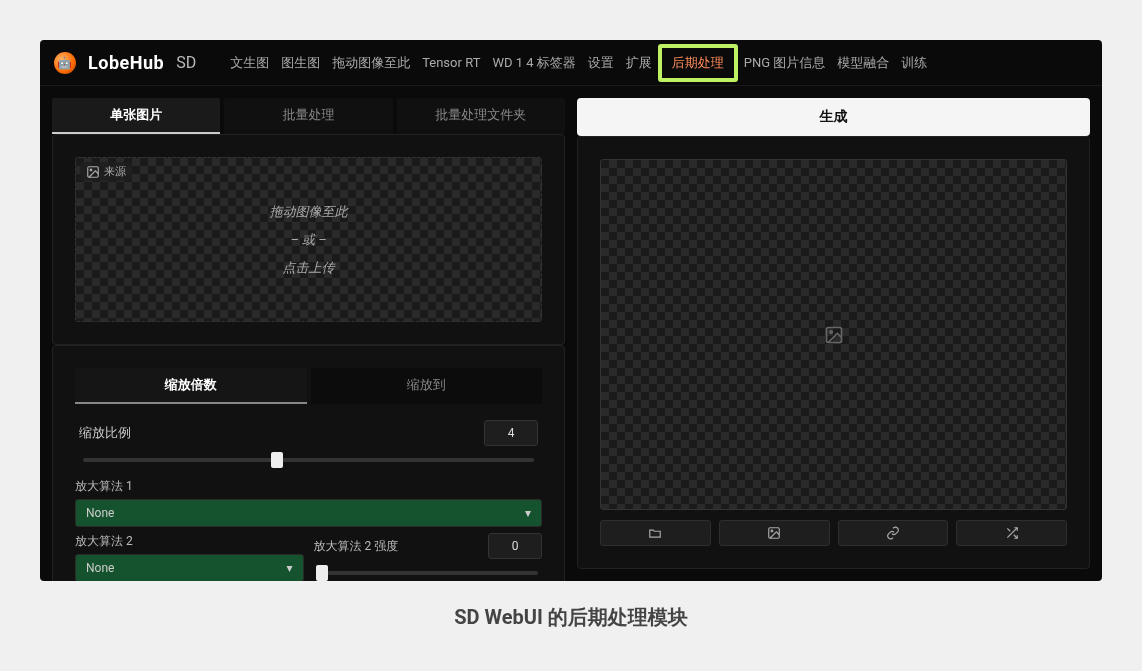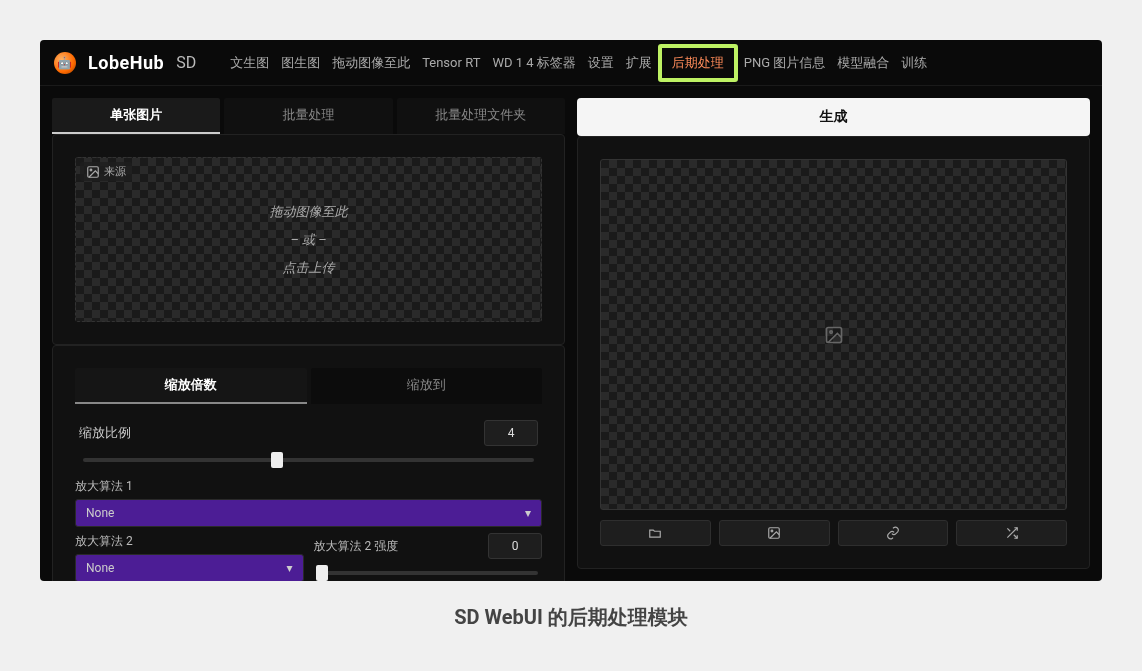--- a/index.html
+++ b/index.html
@@ -197,21 +197,21 @@
       background: #eee;
       border-radius: 2px;
       transform: translateX(-50%);
     }
     .field-label {
       font-size: 12px;
       color: #bbb;
       margin: 6px 0 4px;
     }
     .select-box {
-      background: #4c1d95;
+      background: #14532d;
       border: 1px solid #2a2a2a;
       border-radius: 3px;
       padding: 6px 10px;
       font-size: 12px;
       color: #ccc;
       display: flex;
       justify-content: space-between;
       align-items: center;
       cursor: pointer;
     }

